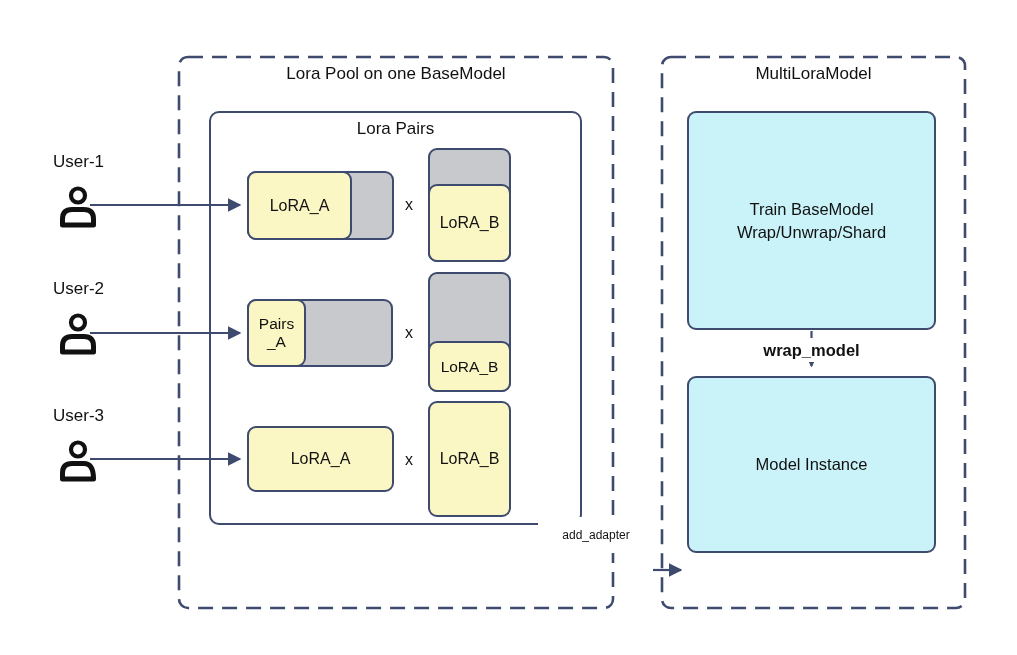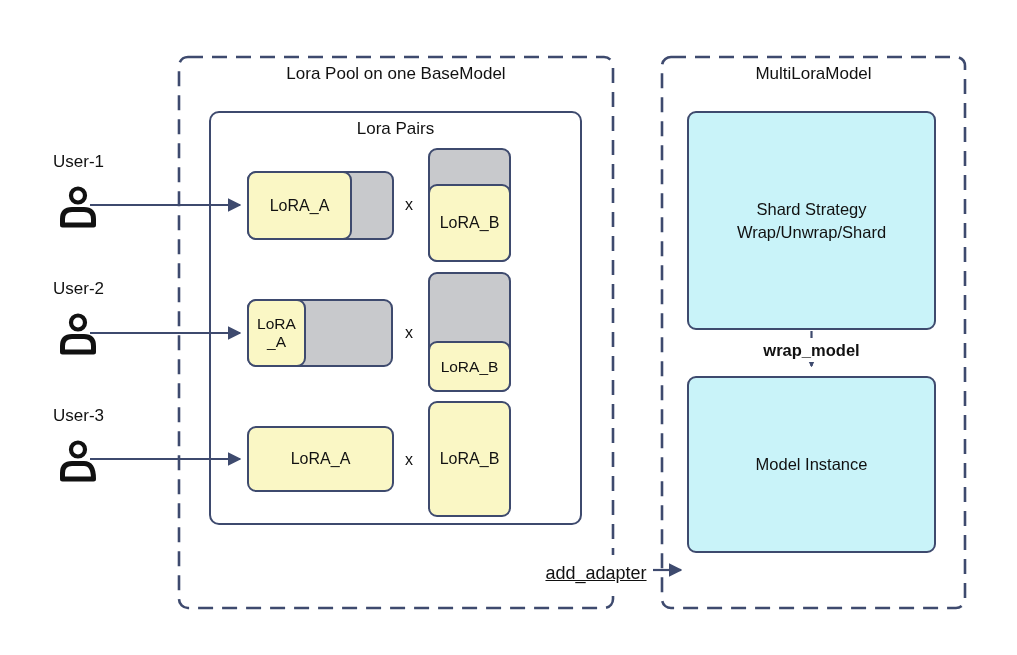--- a/index.html
+++ b/index.html
@@ -46,21 +46,21 @@
 
   .r3-a{left:247px;top:426px;width:147px;height:66px;}
   .r3-b{left:428px;top:401px;width:83px;height:116px;}
 
   .xsym{width:22px;height:22px;display:flex;align-items:center;justify-content:center;font-size:16px;z-index:3;}
   .x1{left:398px;top:194px;}
   .x2{left:398px;top:322px;}
   .x3{left:398px;top:449px;}
 
   .mgmt-box{left:209px;top:543px;width:373px;height:50px;font-size:17px;z-index:2;}
-  .add-adapter{left:538px;top:555px;width:116px;height:36px;background:var(--background);display:flex;align-items:center;justify-content:center;font-size:18px;z-index:5;text-decoration:underline;}
+  .add-adapter{left:538px;top:517px;width:116px;height:36px;background:var(--background);display:flex;align-items:center;justify-content:center;font-size:12px;z-index:5;}
 
   .train-box{left:687px;top:111px;width:249px;height:219px;font-size:16.5px;line-height:1.35;z-index:2;}
   .model-box{left:687px;top:376px;width:249px;height:177px;font-size:16.5px;z-index:2;}
   .wrap-label{left:756px;top:338px;width:111px;height:24px;background:var(--background);display:flex;align-items:center;justify-content:center;font-size:16.5px;z-index:3;font-weight:bold;}
 
   .user-label{font-size:17px;z-index:2;}
   .u1l{left:53px;top:152px;}
   .u2l{left:53px;top:279px;}
   .u3l{left:53px;top:406px;}
   .person{position:absolute;z-index:2;}
@@ -109,34 +109,34 @@
   <div class="abs pairs-box"></div>
   <div class="abs pairs-title">Lora Pairs</div>
 
   <div class="abs cell gray-cell r1-a-outer"></div>
   <div class="abs cell yellow-cell r1-a">LoRA_A</div>
   <div class="abs xsym x1">x</div>
   <div class="abs cell gray-cell r1-b-outer"></div>
   <div class="abs cell yellow-cell r1-b">LoRA_B</div>
 
   <div class="abs cell gray-cell r2-a-outer"></div>
-  <div class="abs cell yellow-cell preline r2-a">LoRA
+  <div class="abs cell yellow-cell preline r2-a">Pairs
 _A</div>
   <div class="abs xsym x2">x</div>
   <div class="abs cell gray-cell r2-b-outer"></div>
   <div class="abs cell yellow-cell r2-b">LoRA_B</div>
 
   <div class="abs cell yellow-cell r3-a">LoRA_A</div>
   <div class="abs xsym x3">x</div>
   <div class="abs cell yellow-cell r3-b">LoRA_B</div>
 
   <div class="abs add-adapter">add_adapter</div>
 
   <div class="abs panel-title multi-title">MultiLoraModel</div>
-  <div class="abs cell cyan-cell preline train-box">Shard Strategy
+  <div class="abs cell cyan-cell preline train-box">Train BaseModel
 Wrap/Unwrap/Shard</div>
   <div class="abs wrap-label">wrap_model</div>
   <div class="abs cell cyan-cell model-box">Model Instance</div>
 
   <svg class="layer fg-layer" viewBox="0 0 1017 655">
     <defs>
       <marker id="ah-fg" viewBox="0 0 10 10" refX="9" refY="5" markerWidth="6.2" markerHeight="6.2" orient="auto">
         <path class="ah" d="M0,0 L10,5 L0,10 Z"></path>
       </marker>
     </defs>

